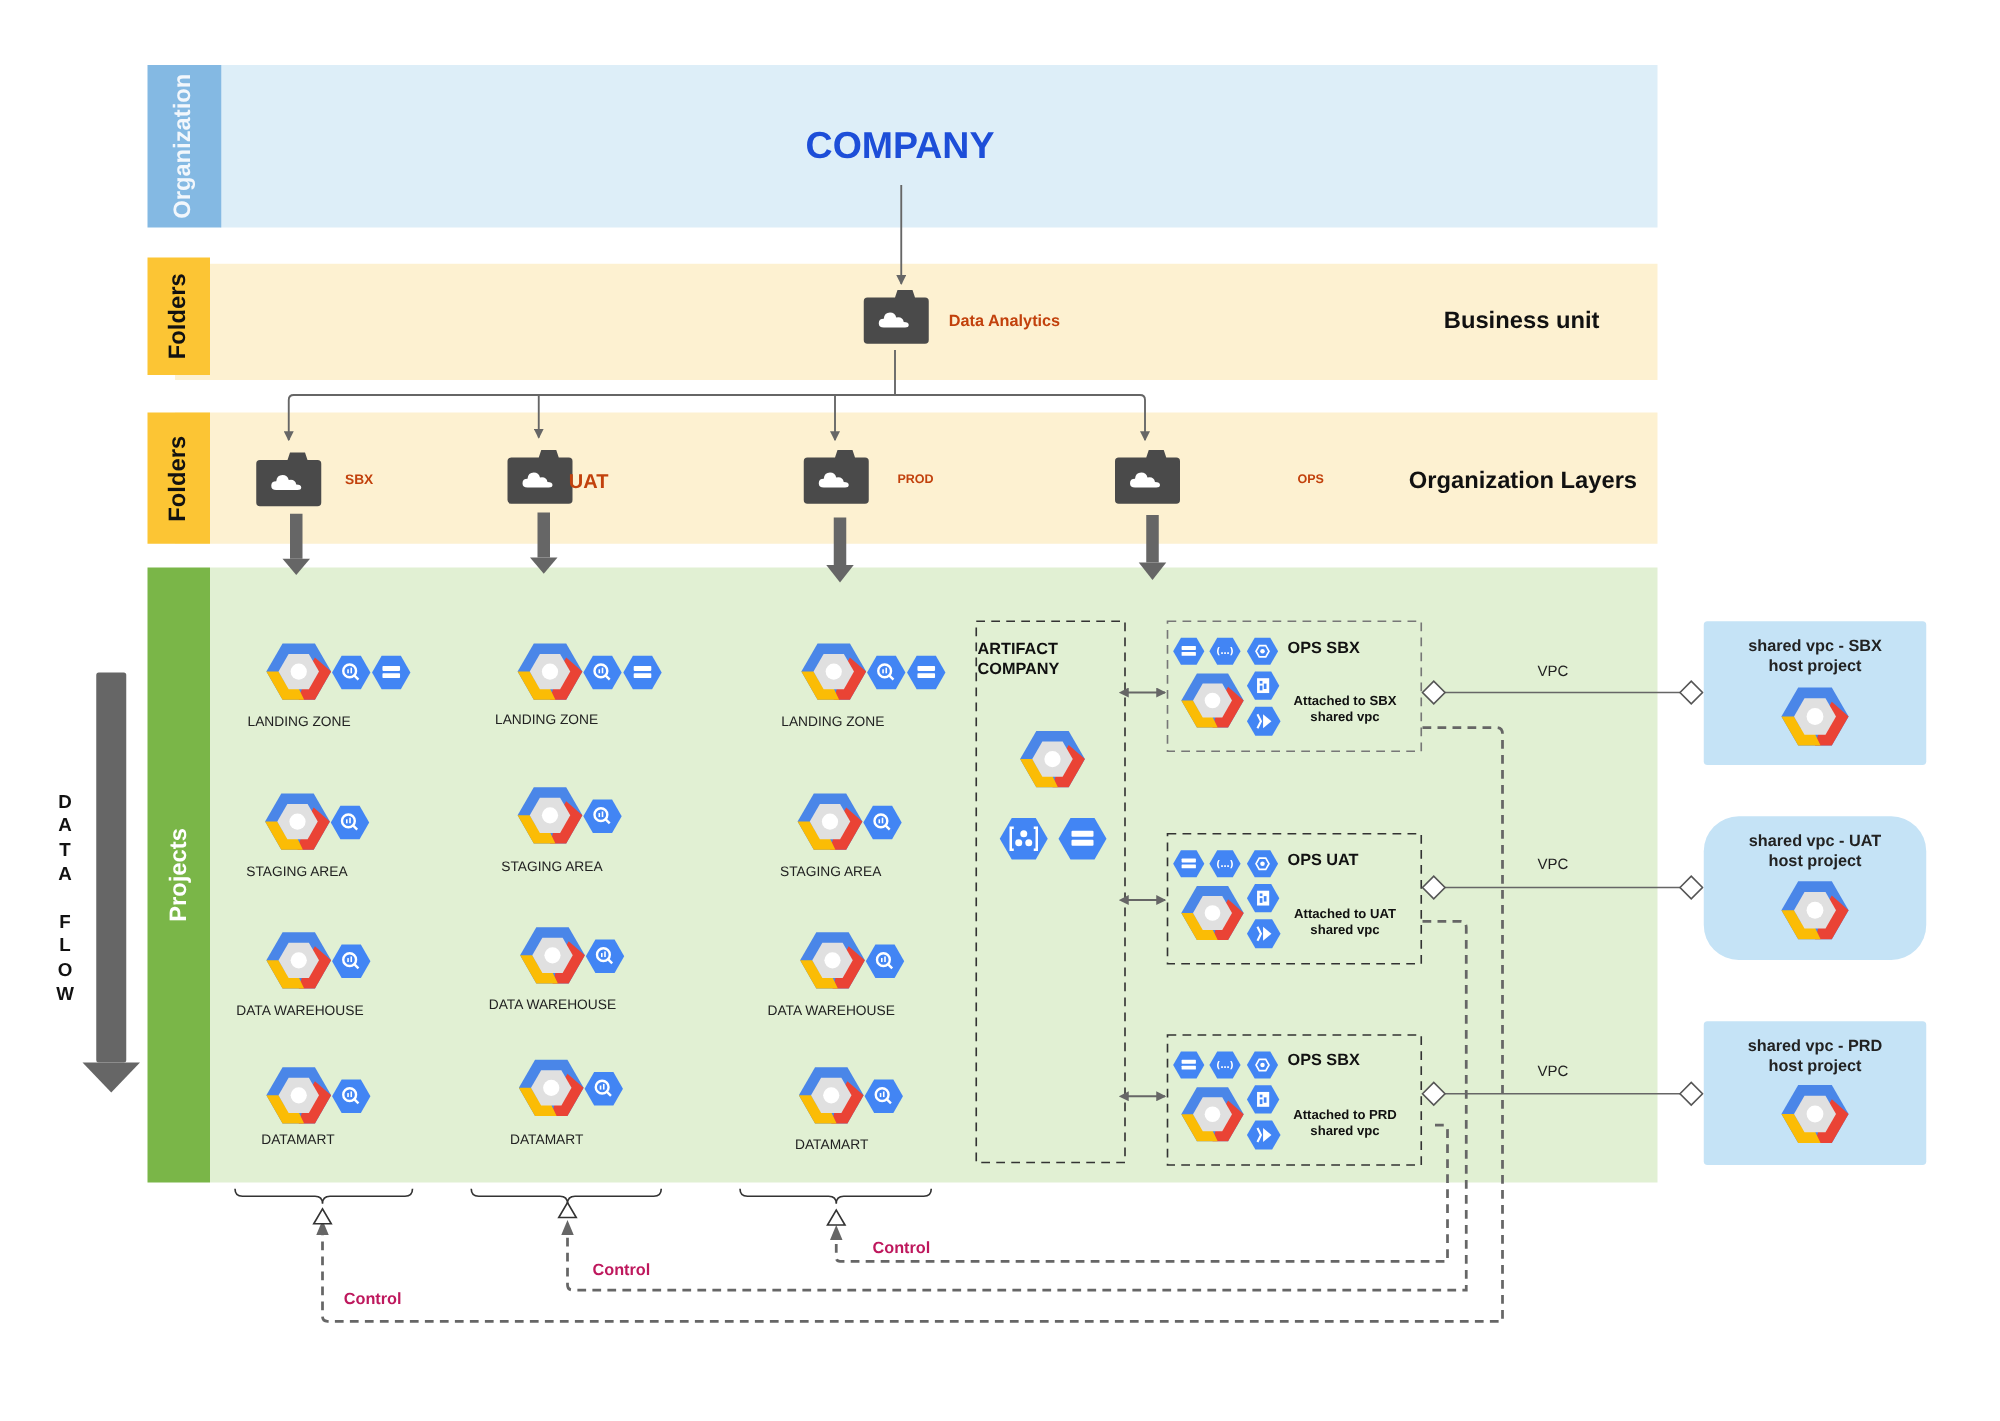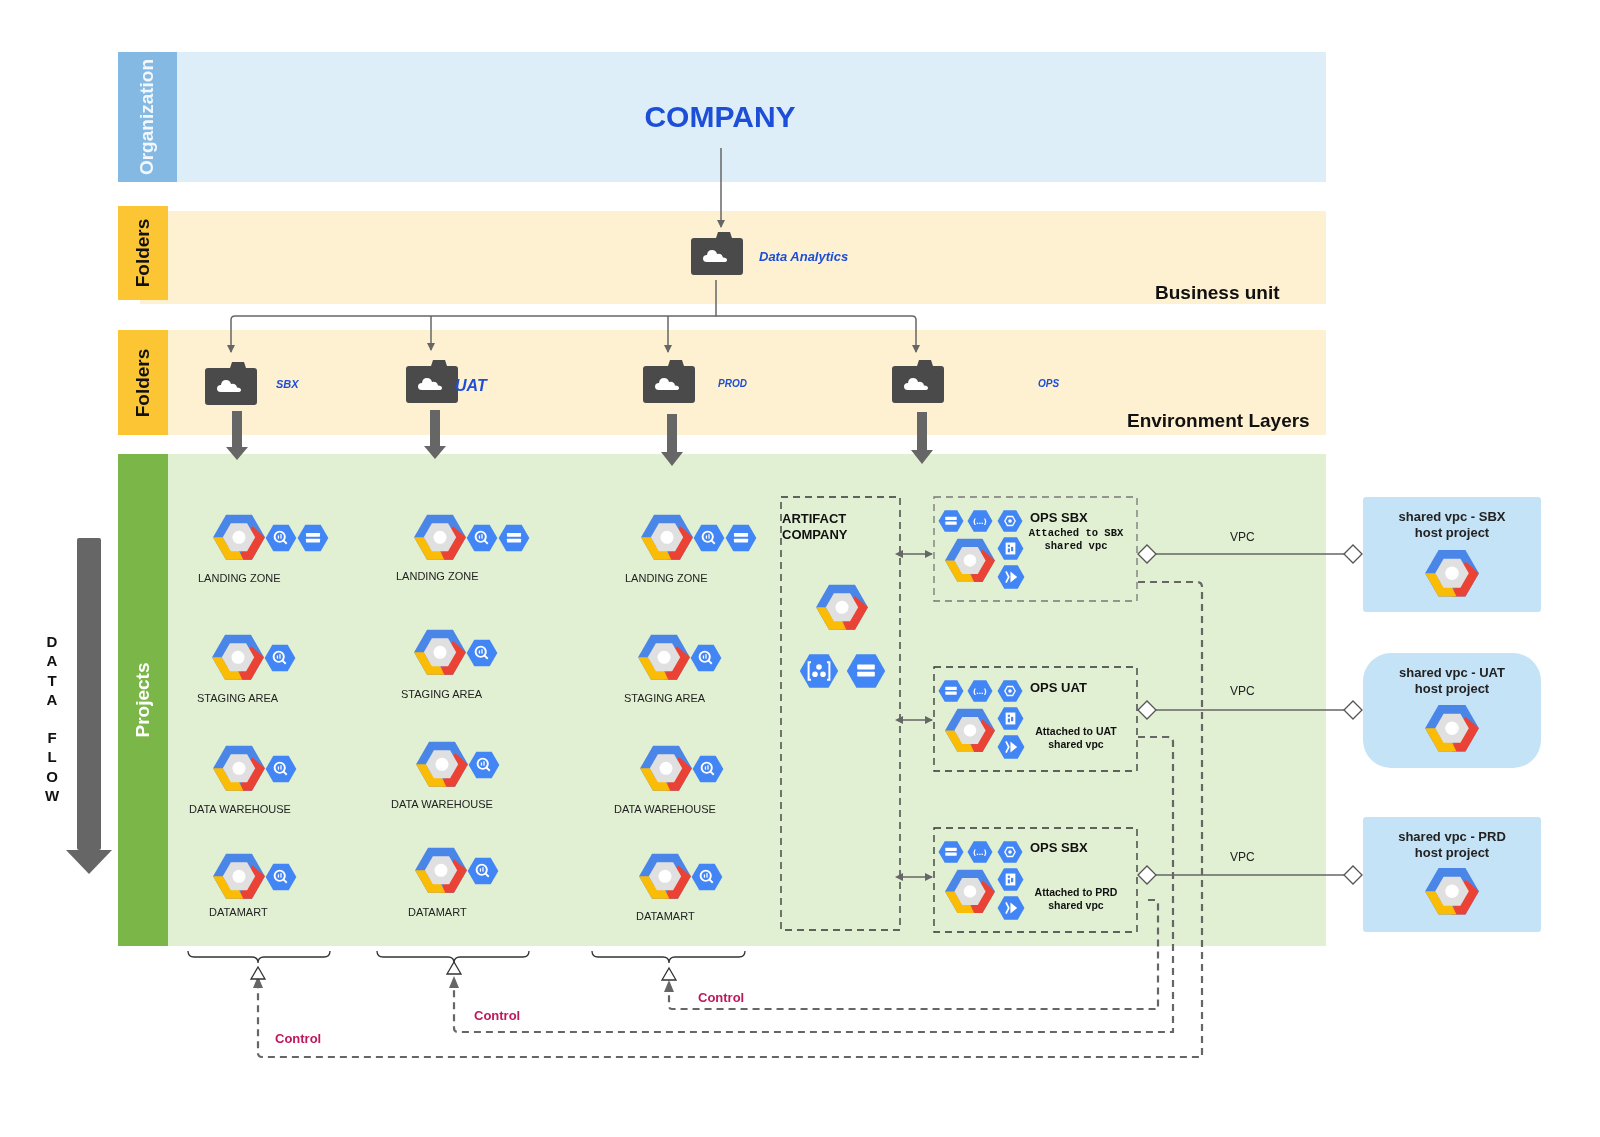--- a/index.html
+++ b/index.html
@@ -13,22 +13,22 @@
     .band-proj{ left: 168px; top: 454px; width: 1158px; height: 492px; background: #e1f0d3; }
     .side { position: absolute; display: flex; align-items: center; justify-content: center; }
     .side span { transform: rotate(-90deg); white-space: nowrap; font-weight: bold; font-size: 19px; }
     .side-org { left: 118px; top: 52px; width: 59px; height: 130px; background: #84b9e3; }
     .side-org span { color: #f2f7fc; font-size: 19px; }
     .side-f1 { left: 118px; top: 206px; width: 50px; height: 94px; background: #fcc534; }
     .side-f2 { left: 118px; top: 330px; width: 50px; height: 105px; background: #fcc534; }
     .side-proj { left: 118px; top: 454px; width: 50px; height: 492px; background: #7ab648; }
     .side-proj span { color: #ffffff; }
     .company { left: 620px; top: 100px; width: 200px; text-align: center; font-size: 30px; font-weight: bold; color: #1d4ed8; }
-    .band-label { font-weight: bold; font-size: 19px; color: #111; margin-top: 36px; }
-    .folder-label { font-weight: bold; font-size: 11px; color: #1d4ed8; font-style: italic; }
+    .band-label { font-weight: bold; font-size: 19px; color: #111; }
+    .folder-label { font-weight: bold; font-size: 11px; color: #c2410c; }
     .folder-label.big { font-size: 13px; }
     .proj-label { font-size: 11px; color: #222; white-space: nowrap; }
     .box-title { font-weight: bold; font-size: 13px; color: #111; text-align: left; }
     .box-sub { font-weight: bold; font-size: 10.5px; color: #111; text-align: center; line-height: 13px; }
     .host { position: absolute; background: #c5e3f6; border-radius: 3px; width: 178px; height: 115px; }
     .host .ht { position: absolute; top: 12px; left: 0; right: 0; text-align: center; font-weight: bold; font-size: 13px; color: #222; line-height: 16px; }
     .vpc-label { font-weight: normal; font-size: 12px; color: #222; }
     .control-label { font-weight: bold; font-size: 13px; color: #be185d; }
     .dataflow { left: 40px; top: 632px; width: 24px; text-align: center; font-weight: bold; font-size: 15px; color: #111; line-height: 19.3px; }
     svg.icon { position: absolute; overflow: visible; }
@@ -174,21 +174,21 @@
 <div class="abs folder-label" style="left:718px;top:378px;font-size:10px;">PROD</div>
 
 <div class="abs" style="left:891px;top:358px;width:54px;height:46px;">
   <svg class="icon" width="54" height="46" viewBox="0 0 54 46">
       <path d="M4,8 L26,8 L28,2 L40,2 L42,8 L50,8 Q53,8 53,11 L53,42 Q53,45 50,45 L4,45 Q1,45 1,42 L1,11 Q1,8 4,8 z" fill="#4a4a4a"></path>
       <path d="M17,32 Q13,32 13,28.5 Q13,25 17,25 Q17.5,20 22,20 Q26,20 27,24 Q32,23 33,27.5 Q37,27.5 37,30 Q37,32 34,32 z" fill="#fff"></path>
     </svg>
 </div>
 <div class="abs folder-label" style="left:1038px;top:378px;font-size:10px;">OPS</div>
 
-<div class="abs band-label" style="left:1127px;top:374px;">Environment Layers</div>
+<div class="abs band-label" style="left:1127px;top:374px;">Organization Layers</div>
 
 <div class="abs dataflow">
   <div>D</div>
     <div>A</div>
     <div>T</div>
     <div>A</div>
     <div style="height:19px;"></div>
     <div>F</div>
     <div>L</div>
     <div>O</div>
@@ -437,21 +437,21 @@
       <circle cx="30" cy="29" r="3.5" fill="#fff"></circle>
     </svg>
     <svg class="icon" width="40" height="40" viewBox="0 0 50 50" style="left: 846px; top: 651px;">
       <polygon points="49.0,25.0 37.0,45.8 13.0,45.8 1.0,25.0 13.0,4.2 37.0,4.2" fill="#4285f4"></polygon>
       <rect x="14" y="17" width="22" height="6" rx="1" fill="#fff"></rect>
       <rect x="14" y="26" width="22" height="6" rx="1" fill="#fff"></rect>
     </svg>
   </div>
 
 <div class="abs box-title" style="left:1030px;top:510px;width:90px;">OPS SBX</div>
-<div class="abs box-sub" style="left:1022px;top:527px;width:108px;font-family:Liberation Mono, monospace;">
+<div class="abs box-sub" style="left:1022px;top:555px;width:108px;">
     <div>Attached to SBX</div>
     <div>shared vpc</div>
   </div>
 <div class="abs box-title" style="left:1030px;top:680px;width:90px;">OPS UAT</div>
 <div class="abs box-sub" style="left:1022px;top:725px;width:108px;">
     <div>Attached to UAT</div>
     <div>shared vpc</div>
   </div>
 <div class="abs box-title" style="left:1030px;top:840px;width:90px;">OPS SBX</div>
 <div class="abs box-sub" style="left:1022px;top:886px;width:108px;">

